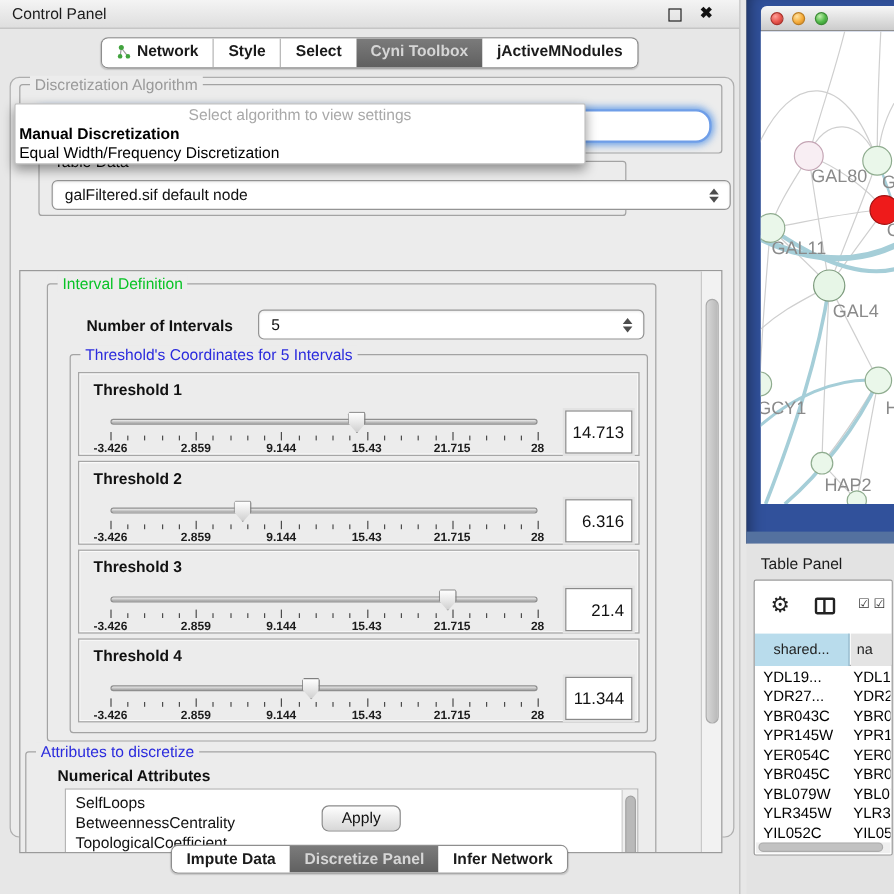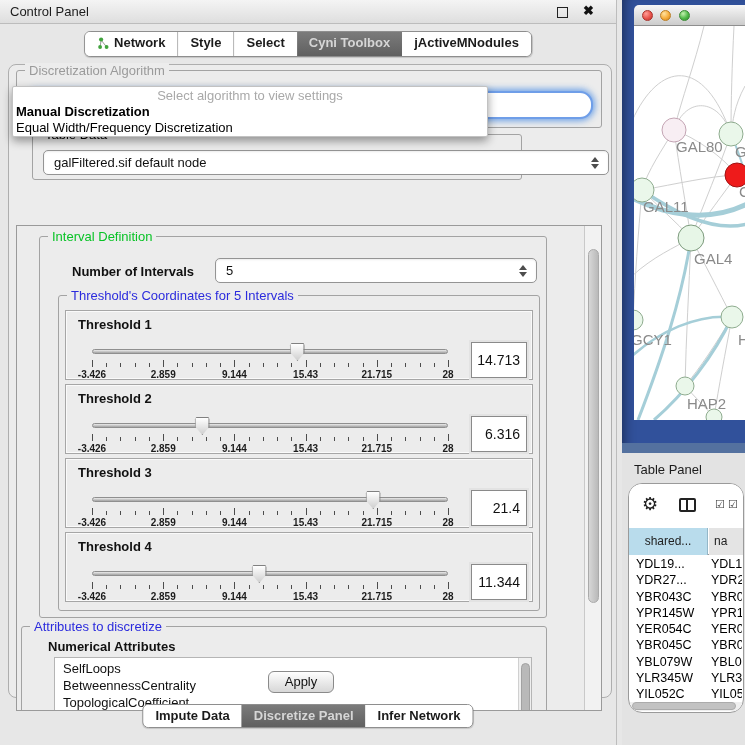--- a/index.html
+++ b/index.html
@@ -113,21 +113,21 @@
   .light.red    { left:8px;  background:radial-gradient(circle at 35% 30%,#ff9e97,#e8544c 55%,#b5322c); border:1px solid #a8322c; }
   .light.yellow { left:26px; background:radial-gradient(circle at 35% 30%,#ffe2a0,#f6ad3c 55%,#c97f1e); border:1px solid #bb7d22; }
   .light.green  { left:45px; background:radial-gradient(circle at 35% 30%,#c2f0ae,#50b948 55%,#2f8a2c); border:1px solid #3a8a34; }
   .netcanvas { position:absolute; left:12px; top:26px; width:111px; height:394px; background:#fff; }
   .net-statusbar { position:absolute; left:0; top:443px; width:123px; height:10px; background:#54719f; }
 
   
   .tablepanel { position:absolute; left:622px; top:453px; width:123px; height:292px; background:#e3e3e3; }
   .tp-title { position:absolute; left:12px; top:9px; font-size:13px; color:#1c1c1c; }
   .tp-box { position:absolute; left:6px; top:30px; width:116px; height:230px;
-    background:#fff; border:1px solid #9a9a9a; border-radius:14px; overflow:hidden; }
+    background:#fff; border:1px solid #9a9a9a; border-radius:2px; overflow:hidden; }
   .tp-toolbar { position:absolute; left:0; top:0; width:100%; height:44px; background:#fff; }
   .gear-ic { position:absolute; left:13px; top:9px; font-size:18px; color:#222; }
   .gear-ic::before { content:"⚙"; }
   .split-ic { position:absolute; left:50px; top:14px; width:17px; height:14px;
     border:2px solid #222; border-radius:2px; }
   .split-ic::before { content:""; position:absolute; left:5px; top:0; width:2px; height:10px; background:#222; }
   .chk-ic { position:absolute; top:14px; font-size:11px; color:#333; line-height:12px; }
   .chk-ic::before { content:"☑"; }
   .tp-header { position:absolute; left:0; top:44px; width:100%; height:27px;
     border-bottom:1px solid #9a9a9a; font-size:12px; color:#222; }

